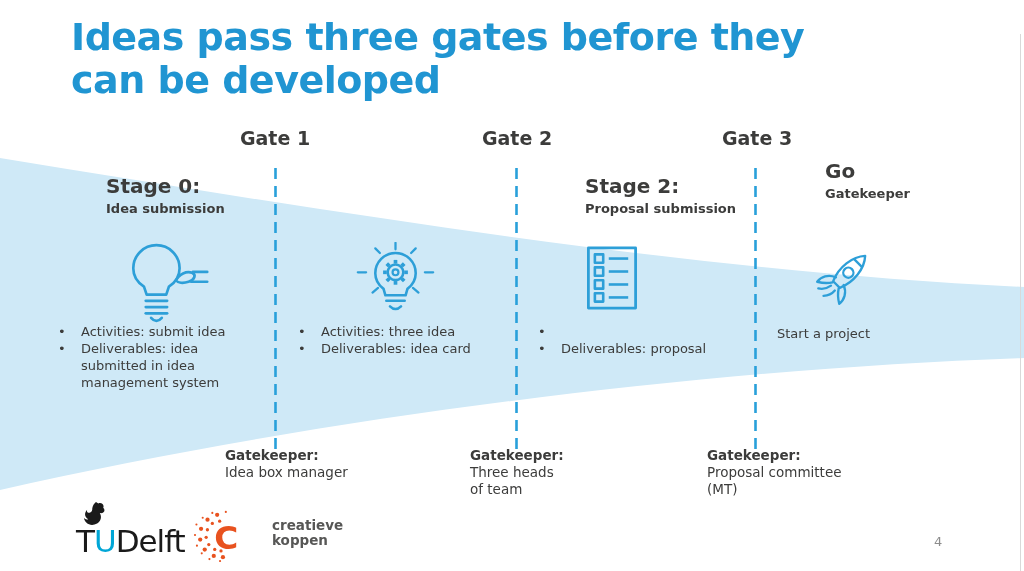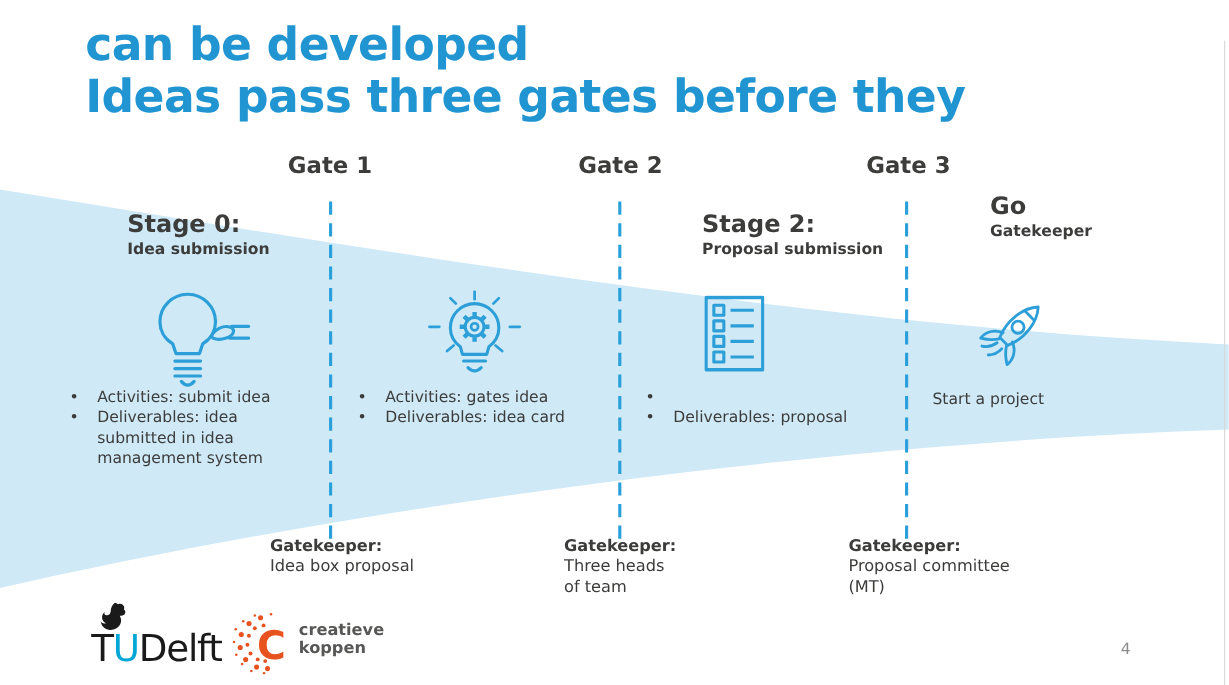--- a/index.html
+++ b/index.html
@@ -34,22 +34,22 @@
 <div class="slide">
 
   <svg class="abs bg-svg" viewBox="0 0 1024 571">
     <path d="M 0 158 C 350 215 700 272 1024 287 L 1024 358 C 720 368 330 415 0 490 Z" fill="#cfe9f7"></path>
     <line x1="275.5" y1="168" x2="275.5" y2="453" stroke="#29a0da" stroke-width="2.6" stroke-dasharray="11,7"></line>
     <line x1="516.5" y1="168" x2="516.5" y2="453" stroke="#29a0da" stroke-width="2.6" stroke-dasharray="11,7"></line>
     <line x1="755.5" y1="168" x2="755.5" y2="453" stroke="#29a0da" stroke-width="2.6" stroke-dasharray="11,7"></line>
   </svg>
 
   <h1 class="abs title">
+    <span class="bl">Ideas pass three gates before they</span>
     <span class="bl">can be developed</span>
-    <span class="bl">Ideas pass three gates before they</span>
   </h1>
 
   <div class="abs gate-label" style="left:275px">Gate 1</div>
   <div class="abs gate-label" style="left:517px">Gate 2</div>
   <div class="abs gate-label" style="left:757px">Gate 3</div>
 
   <div class="abs stage-head" style="left:58px;top:175px">
     <div class="stage-title">Stage 0:</div>
     <div class="stage-sub">Idea submission</div>
   </div>
@@ -140,21 +140,21 @@
         <span class="bl">submitted in idea</span>
         <span class="bl">management system</span>
       </span>
     </div>
   </div>
 
   <div class="abs blist" style="left:298px;top:323px">
     <div class="bullet-row">
       <span class="bdot">•</span>
       <span class="btxt">
-          <span class="bl">Activities: gates idea</span>
+          <span class="bl">Activities: three idea</span>
         </span>
     </div>
     <div class="bullet-row">
       <span class="bdot">•</span>
       <span class="btxt">
           <span class="bl">Deliverables: idea card</span>
         </span>
     </div>
   </div>
 
@@ -167,21 +167,21 @@
       <span class="btxt">
           <span class="bl">Deliverables: proposal</span>
         </span>
     </div>
   </div>
 
   <div class="abs note" style="left:777px;top:325px">Start a project</div>
 
   <div class="abs gk" style="left:225px;top:447px">
     <div class="gk-label">Gatekeeper:</div>
-    <div>Idea box proposal</div>
+    <div>Idea box manager</div>
   </div>
   <div class="abs gk" style="left:470px;top:447px">
     <div class="gk-label">Gatekeeper:</div>
     <div>Three heads</div>
     <div>of team</div>
   </div>
   <div class="abs gk" style="left:707px;top:447px">
     <div class="gk-label">Gatekeeper:</div>
     <div>Proposal committee</div>
     <div>(MT)</div>
@@ -215,21 +215,21 @@
         <circle cx="10" cy="8" r="1.1"></circle>
       <circle cx="3.5" cy="15" r="1.1"></circle>
         <circle cx="2" cy="26" r="1.1"></circle>
         <circle cx="4" cy="37" r="1.1"></circle>
       <circle cx="9" cy="45" r="1.1"></circle>
         <circle cx="17" cy="51" r="1.1"></circle>
         <circle cx="28" cy="53" r="1.1"></circle>
     </g>
     <text x="22" y="41" font-size="34" font-weight="bold" fill="#e8521f" font-family="DejaVu Sans, Liberation Sans, sans-serif">C</text>
   </svg>
-  <div class="abs ck-text" style="left:249px;top:518px">
+  <div class="abs ck-text" style="left:272px;top:518px">
     <div>creatieve</div>
     <div>koppen</div>
   </div>
 
   <div class="abs pagenum" style="left:934px;top:534px">4</div>
 
   <div class="abs edge-line"></div>
 
 </div>
 

